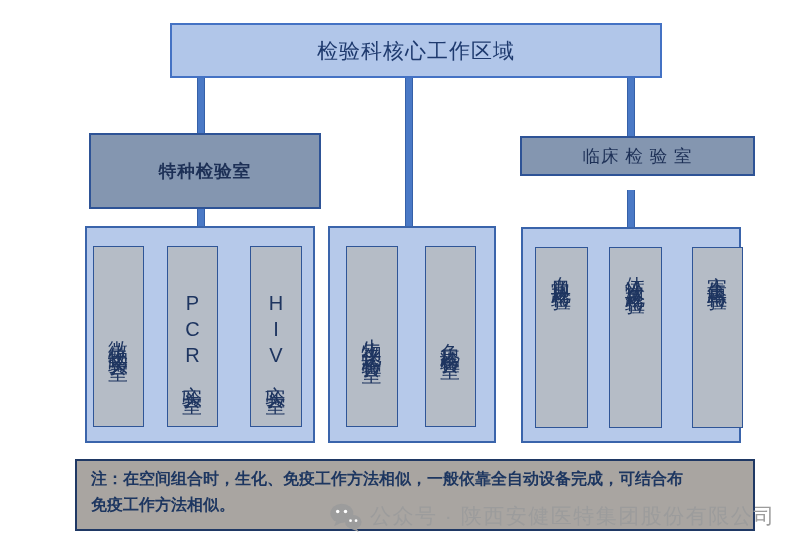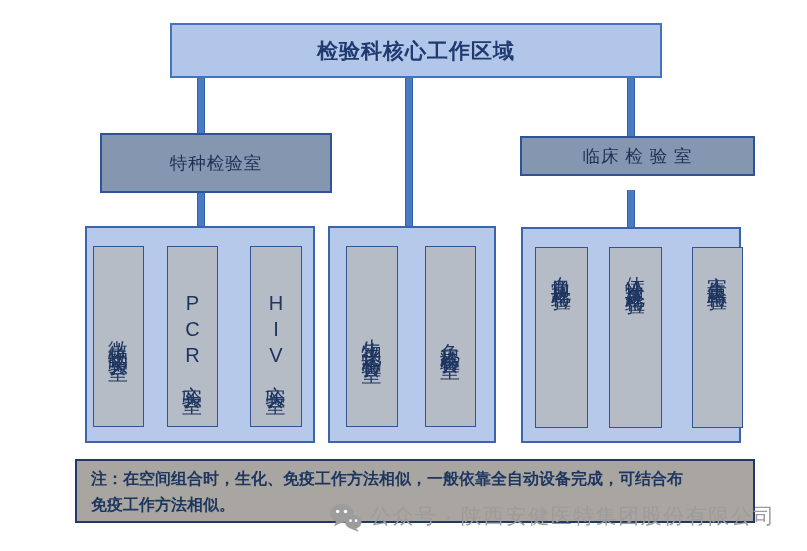--- a/index.html
+++ b/index.html
@@ -15,27 +15,27 @@
   .c2{left:405px;top:76px;height:153px;}
   .c3{left:627px;top:76px;height:62px;}
   .c4{left:197px;top:191px;height:37px;}
   .c5{left:627px;top:190px;height:38px;}
 
   
   .node{position:absolute;display:flex;align-items:center;justify-content:center;z-index:1;}
   .top-box{
     left:170px;top:23px;width:492px;height:55px;
     background:#b1c6e9;border:2px solid #4472c4;
-    color:#1e3a6e;font-size:21px;font-weight:700;letter-spacing:1px;
+    color:#1e3a6e;font-size:21px;font-weight:400;letter-spacing:1px;
   }
   .l2{
     background:#8496b0;border:2px solid #2e5396;
     color:#1d3056;font-size:17.5px;font-weight:500;letter-spacing:1px;
   }
-  .l2-left{left:100px;top:133px;width:232px;height:60px;}
+  .l2-left{left:89px;top:133px;width:232px;height:76px;font-weight:bold;}
   .l2-right{left:520px;top:136px;width:235px;height:40px;}
 
   
   .group{position:absolute;background:#b6c9ea;border:2px solid #3a64ab;z-index:1;}
   .group-left{left:85px;top:226px;width:230px;height:217px;}
   .group-mid{left:328px;top:226px;width:168px;height:217px;}
   .group-right{left:521px;top:227px;width:220px;height:216px;}
 
   .room{
     position:absolute;top:18px;height:181px;
@@ -44,21 +44,21 @@
   }
   .room.top-align{align-items:flex-start;}
   .room.top-align .vtext{margin-top:12px;}
   .vtext{
     writing-mode:vertical-rl;text-orientation:upright;
     font-size:20px;letter-spacing:4px;color:#1e3560;font-weight:500;line-height:1;
   }
 
   
   .note-box{
-    position:absolute;left:75px;top:459px;width:680px;height:64px;
+    position:absolute;left:75px;top:459px;width:680px;height:72px;
     background:#a9a5a1;border:2px solid #1f3864;
     padding:5px 14px;color:#1d3660;font-size:16px;font-weight:bold;line-height:1.6;
     z-index:2;
   }
   .note-box span{display:block;}
 
   
   .watermark{
     position:absolute;left:329px;top:502px;height:34px;
     display:flex;align-items:flex-start;gap:8px;z-index:3;

